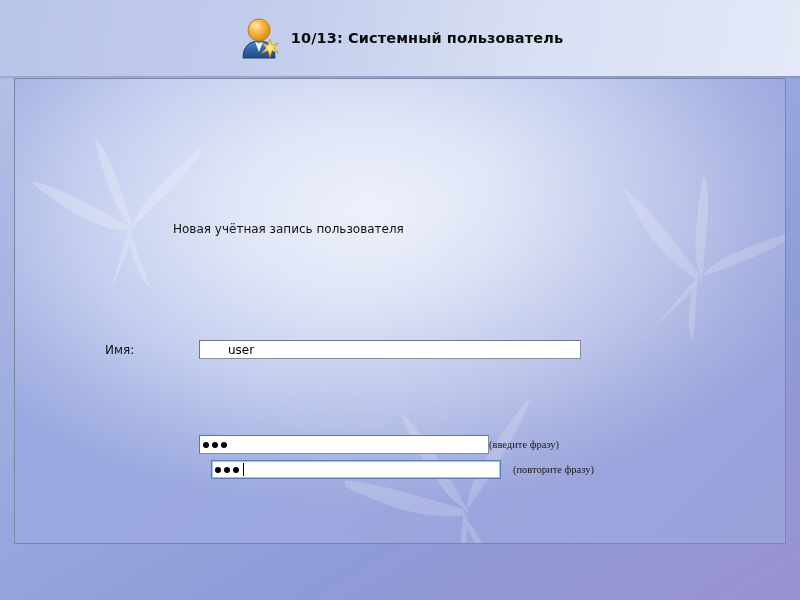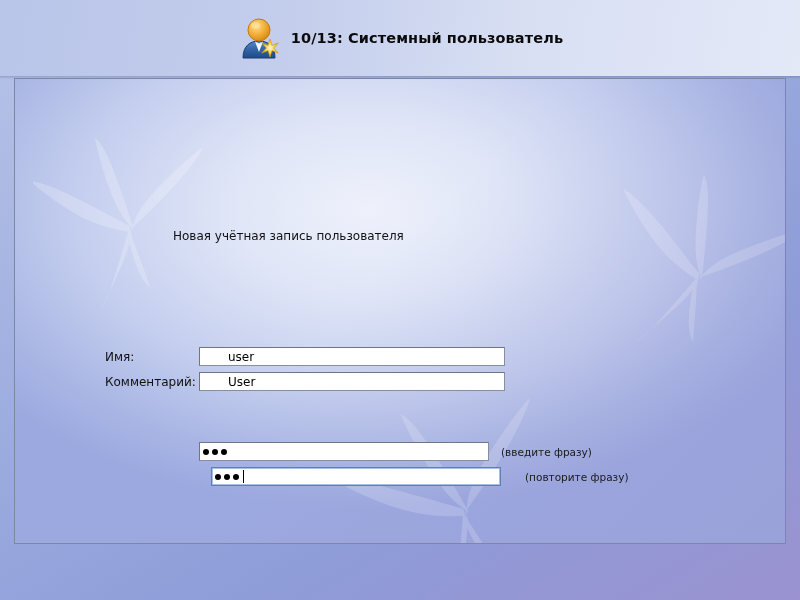--- a/index.html
+++ b/index.html
@@ -85,21 +85,21 @@
   .bird {
     position: absolute;
     pointer-events: none;
     opacity: .40;
   }
   .bird svg { display: block; }
 
   
   #form {
     position: absolute;
-    left: 0; top: 7px;
+    left: 0; top: 0;
     width: 772px; height: 466px;
     z-index: 3;
   }
   #intro-text {
     position: absolute;
     left: 158px; top: 143px;
     font-size: 12px;
     color: #111;
     white-space: nowrap;
   }
@@ -124,21 +124,21 @@
     border-top-color: #6d7586;
     border-left-color: #6d7586;
     background: #ffffff;
     font-family: "DejaVu Sans", "Liberation Sans", sans-serif;
     font-size: 12px;
     color: #000;
     padding: 0 3px;
     line-height: 17px;
     outline: none;
   }
-  .txt-wide { width: 306px; padding-left: 28px; }
+  .txt-wide { width: 382px; padding-left: 28px; }
   .txt-pass { width: 290px; }
 
   #row-name  { left: 90px; top: 261px; }
   #row-comment { left: 90px; top: 286px; }
   #row-password-label {
     position: absolute;
     left: 90px; top: 332px;
     display: flex;
     align-items: center;
   }
@@ -154,22 +154,23 @@
     background: #fff;
     border-radius: 1px;
     margin-right: 6px;
     flex: 0 0 auto;
   }
   .cb-label { font-size: 12px; color: #111; white-space: nowrap; }
 
   .hint {
     font-size: 10.5px;
     color: #1a1a1a;
-    margin-left: 12px;
+    margin-left: 0;
     white-space: nowrap;
+    font-family: Liberation Serif, serif;
   }
 
   .pw-dots {
     position: relative;
     display: flex;
     align-items: center;
     height: 100%;
   }
   .pw-dots span {
     display: inline-block;
@@ -281,24 +282,20 @@
 
     <div id="form">
 
       <div id="intro-text">Новая учётная запись пользователя</div>
 
       <div class="form-row" id="row-name">
         <div class="row-label">Имя:</div>
         <input class="txt txt-wide" type="text" value="user" style="">
       </div>
 
-      <div class="form-row" id="row-comment">
-        <div class="row-label">Комментарий:</div>
-        <input class="txt txt-wide" type="text" value="User" style="">
-      </div>
 
 
       <div class="form-row" id="row-pass1">
         <div class="row-indent"></div>
         <div class="txt txt-pass focusable">
           <div class="pw-dots">
             <span></span>
               <span></span>
               <span></span>
           </div>

